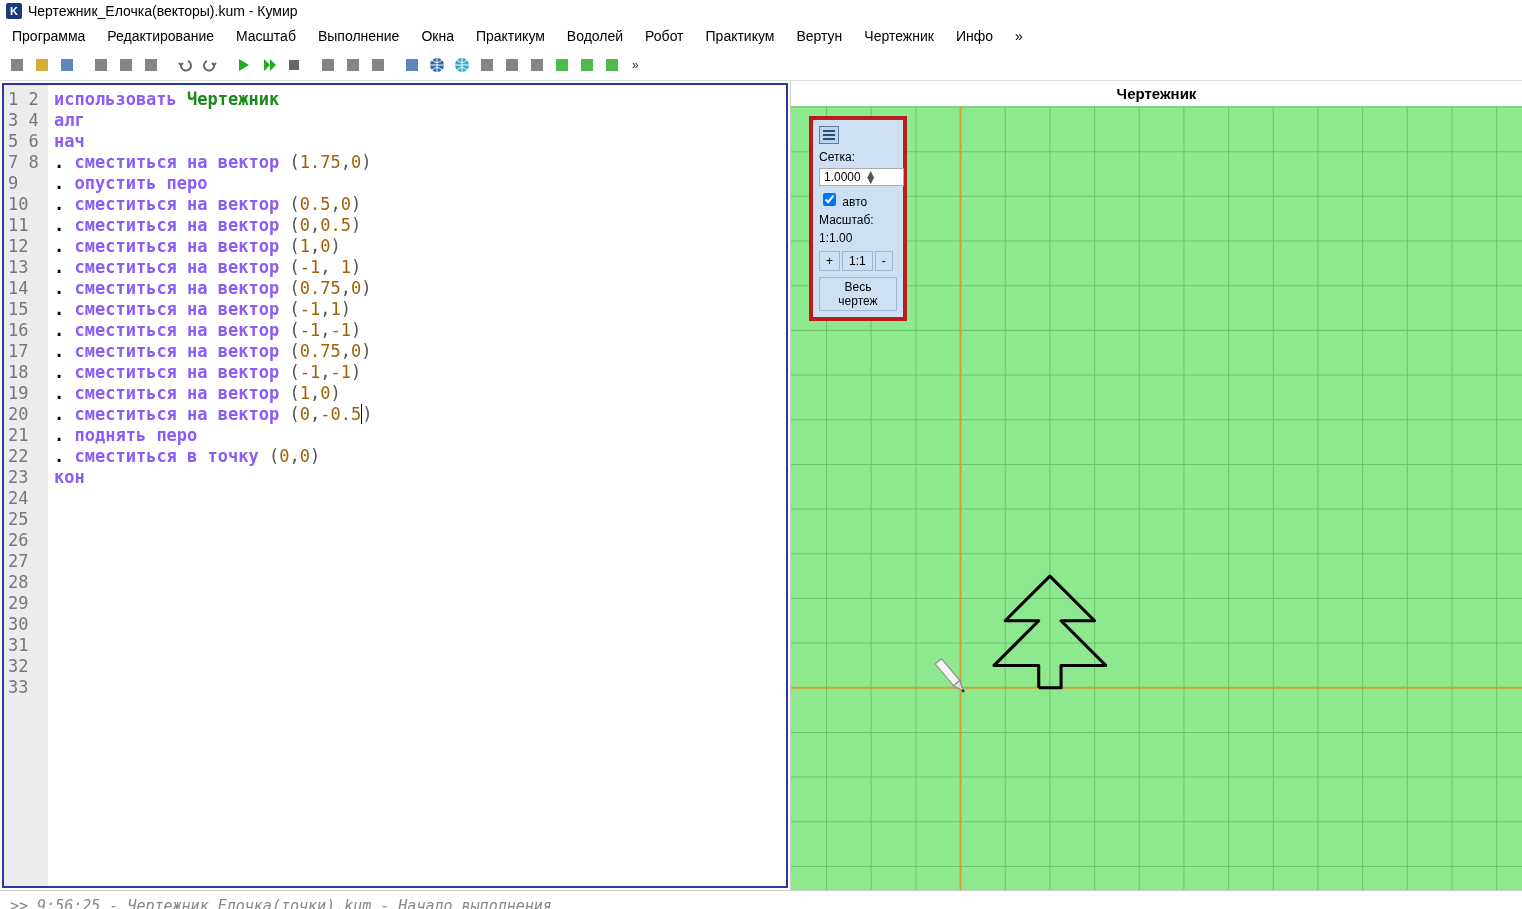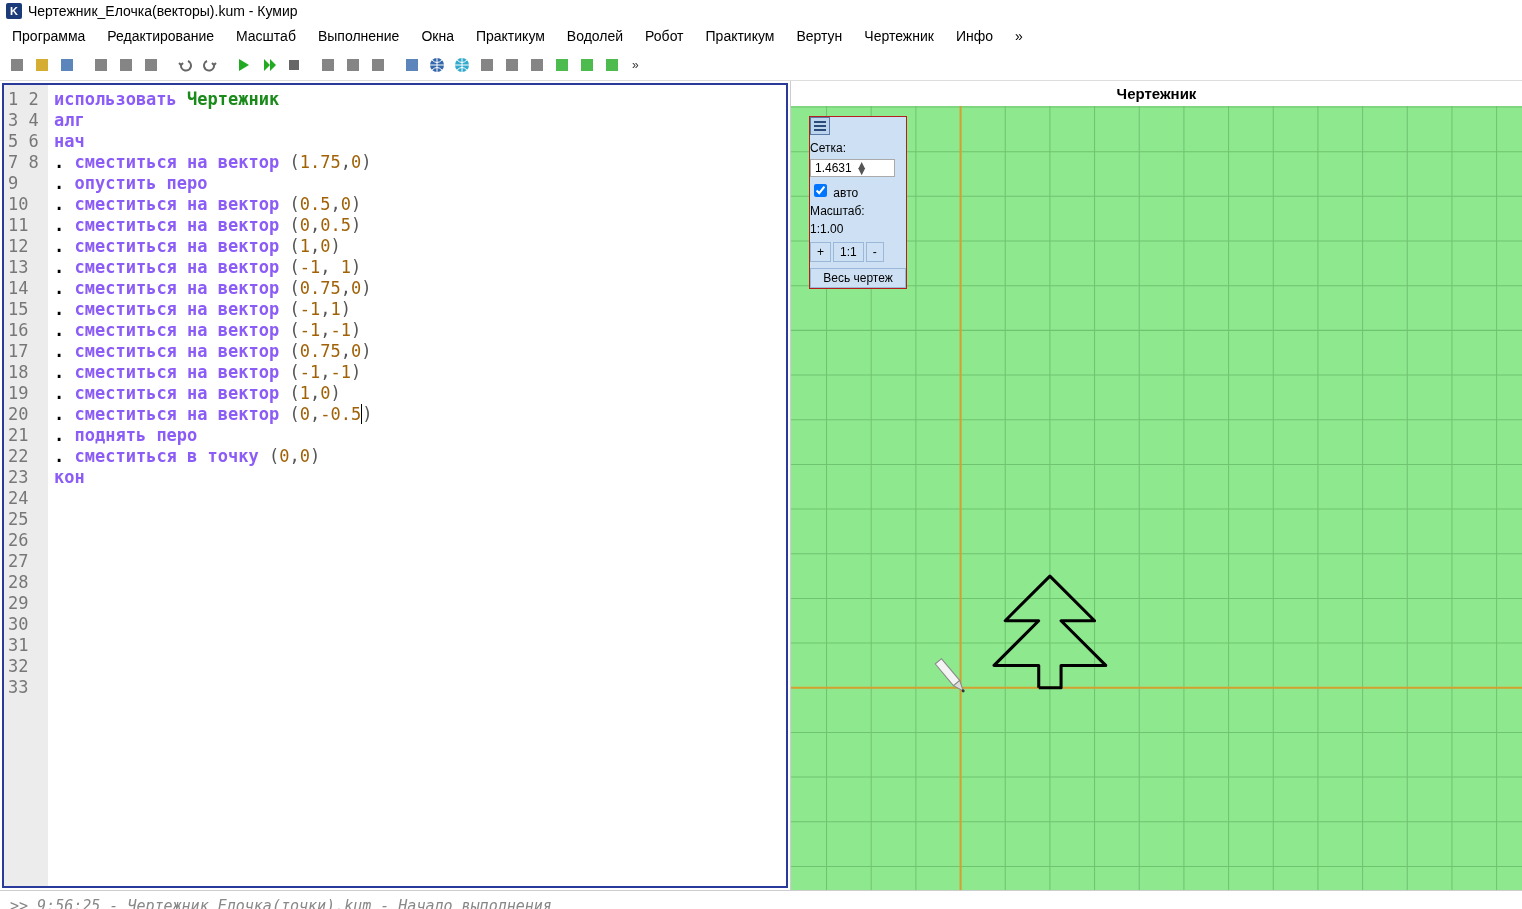--- a/index.html
+++ b/index.html
@@ -112,22 +112,22 @@
   .canvas-area {
     flex: 1;
     position: relative;
     background: #8ee88e;
     overflow: hidden;
   }
   .control-box {
     position: absolute;
     top: 10px; left: 18px;
     background: #cde0f4;
-    border: 1px solid #b91c1c;
-    padding: 0;
+    border: 4px solid #b91c1c;
+    padding: 6px;
     font-size: 12px;
     width: 98px;
   }
   .control-box .hamb {
     width: 20px; height: 18px;
     border: 1px solid #5a7aa8;
     background: #bcd4ec;
     display: flex;
     flex-direction: column;
     justify-content: center;
@@ -407,21 +407,21 @@
 </g>
         </svg>
       <div class="control-box">
         <div class="hamb">
             <div></div>
             <div></div>
             <div></div>
           </div>
         <label>Сетка:</label>
         <div class="spinner">
-          <span>1.4631</span>
+          <span>1.0000</span>
           <span class="arrows">
               <span>▲</span>
               <span>▼</span>
             </span>
         </div>
         <label style="margin-top:4px;">
           <input type="checkbox" id="auto-cb" checked="" style="">
           <span>авто</span>
         </label>
         <label>Масштаб:</label>

